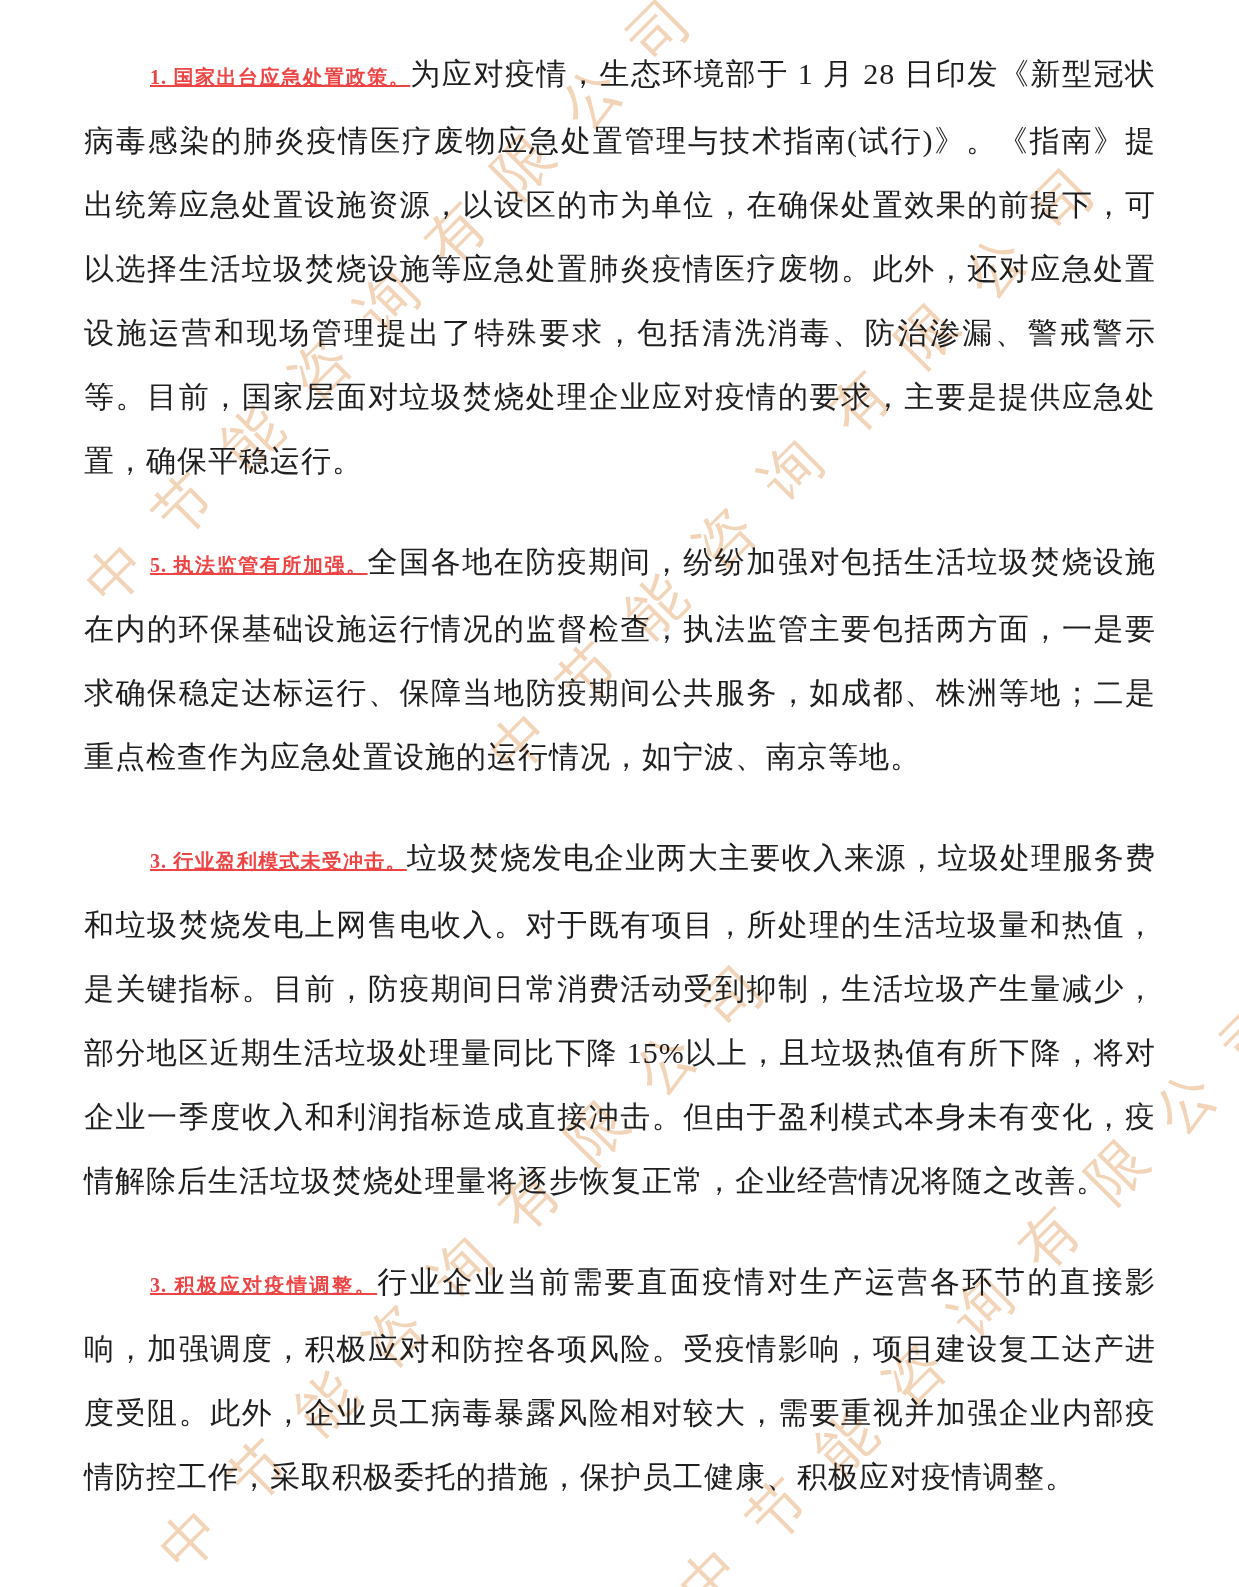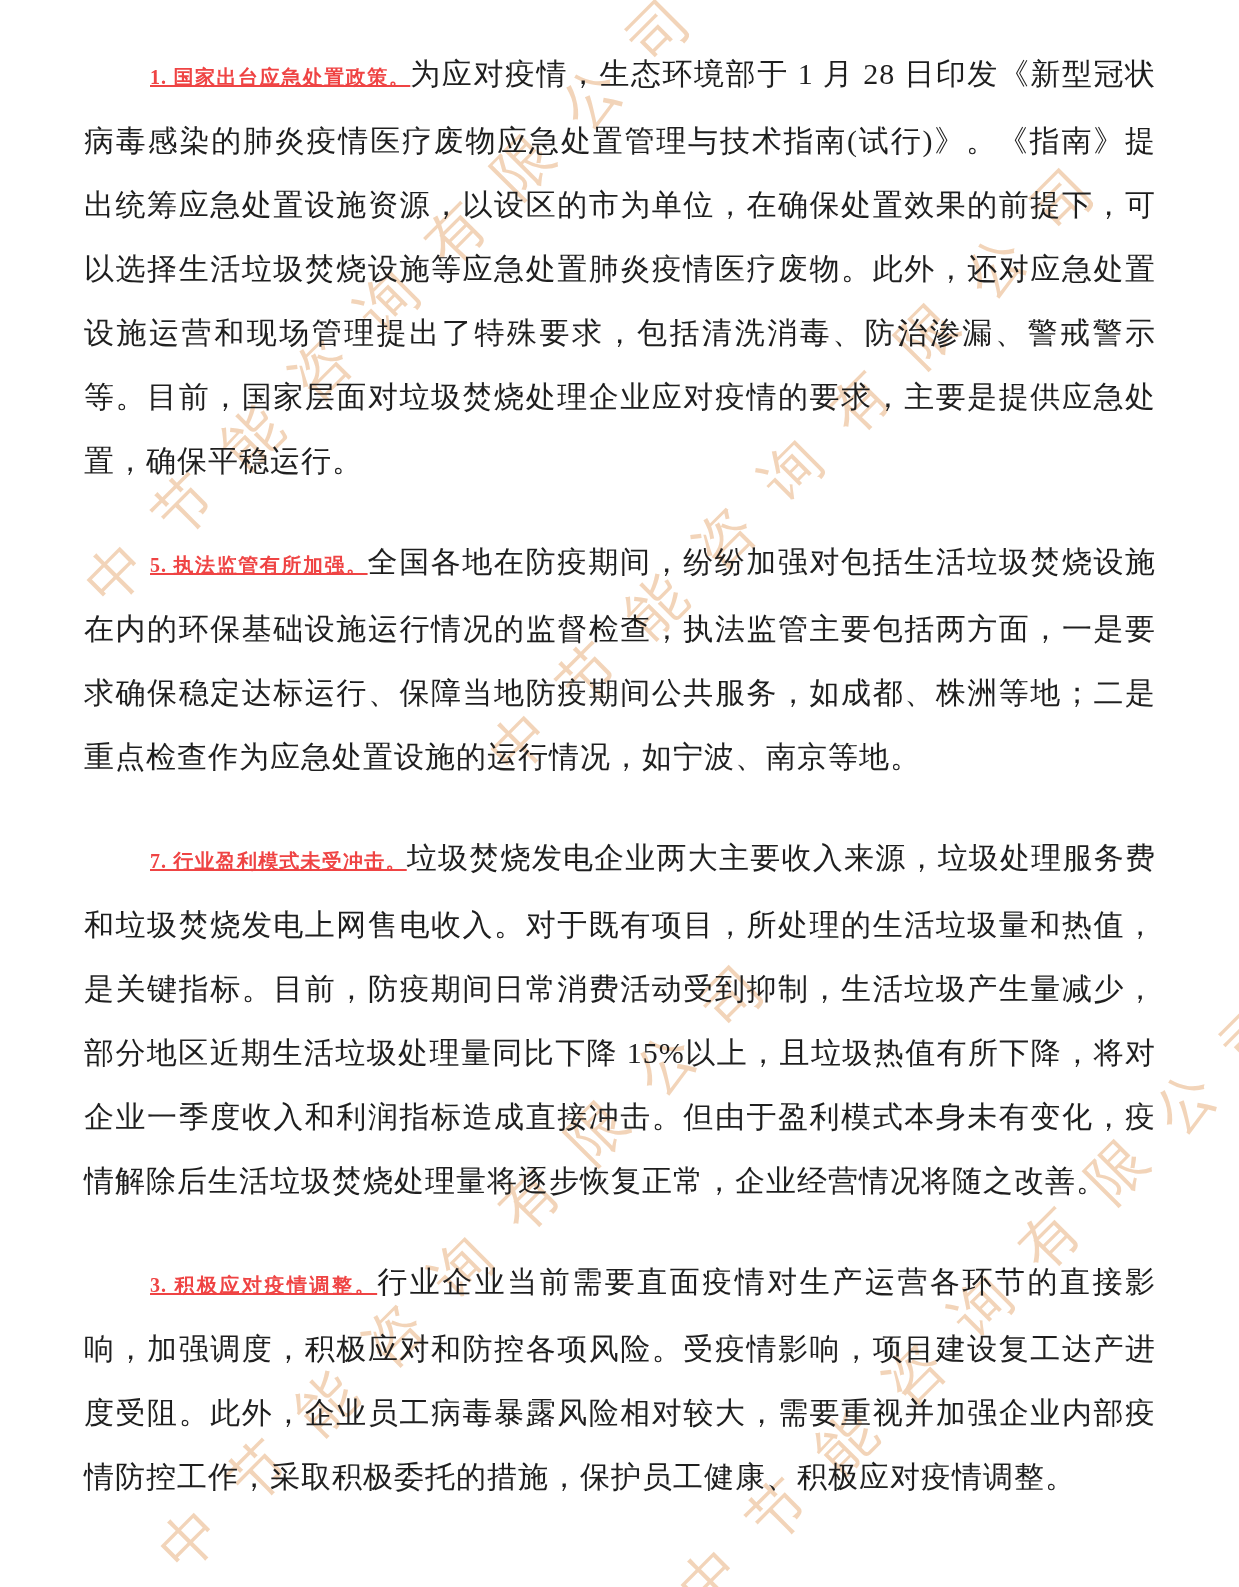--- a/index.html
+++ b/index.html
@@ -76,18 +76,18 @@
     <div class="wm wm2">中节能咨询有限公司</div>
     <div class="wm wm3">中节能咨询有限公司</div>
     <div class="wm wm4">中节能咨询有限公司</div>
   </div>
 
   <div class="content">
     <p class="para"><span class="para-heading">1. 国家出台应急处置政策。</span><span class="para-body">为应对疫情，生态环境部于 1 月 28 日印发《新型冠状病毒感染的肺炎疫情医疗废物应急处置管理与技术指南(试行)》。《指南》提出统筹应急处置设施资源，以设区的市为单位，在确保处置效果的前提下，可以选择生活垃圾焚烧设施等应急处置肺炎疫情医疗废物。此外，还对应急处置设施运营和现场管理提出了特殊要求，包括清洗消毒、防治渗漏、警戒警示等。目前，国家层面对垃圾焚烧处理企业应对疫情的要求，主要是提供应急处置，确保平稳运行。</span></p>
 
     <p class="para"><span class="para-heading">5. 执法监管有所加强。</span><span class="para-body">全国各地在防疫期间，纷纷加强对包括生活垃圾焚烧设施在内的环保基础设施运行情况的监督检查，执法监管主要包括两方面，一是要求确保稳定达标运行、保障当地防疫期间公共服务，如成都、株洲等地；二是重点检查作为应急处置设施的运行情况，如宁波、南京等地。</span></p>
 
-    <p class="para"><span class="para-heading">7. 行业盈利模式未受冲击。</span><span class="para-body">垃圾焚烧发电企业两大主要收入来源，垃圾处理服务费和垃圾焚烧发电上网售电收入。对于既有项目，所处理的生活垃圾量和热值，是关键指标。目前，防疫期间日常消费活动受到抑制，生活垃圾产生量减少，部分地区近期生活垃圾处理量同比下降 15%以上，且垃圾热值有所下降，将对企业一季度收入和利润指标造成直接冲击。但由于盈利模式本身未有变化，疫情解除后生活垃圾焚烧处理量将逐步恢复正常，企业经营情况将随之改善。</span></p>
+    <p class="para"><span class="para-heading">3. 行业盈利模式未受冲击。</span><span class="para-body">垃圾焚烧发电企业两大主要收入来源，垃圾处理服务费和垃圾焚烧发电上网售电收入。对于既有项目，所处理的生活垃圾量和热值，是关键指标。目前，防疫期间日常消费活动受到抑制，生活垃圾产生量减少，部分地区近期生活垃圾处理量同比下降 15%以上，且垃圾热值有所下降，将对企业一季度收入和利润指标造成直接冲击。但由于盈利模式本身未有变化，疫情解除后生活垃圾焚烧处理量将逐步恢复正常，企业经营情况将随之改善。</span></p>
 
     <p class="para"><span class="para-heading">3. 积极应对疫情调整。</span><span class="para-body">行业企业当前需要直面疫情对生产运营各环节的直接影响，加强调度，积极应对和防控各项风险。受疫情影响，项目建设复工达产进度受阻。此外，企业员工病毒暴露风险相对较大，需要重视并加强企业内部疫情防控工作，采取积极委托的措施，保护员工健康、积极应对疫情调整。</span></p>
   </div>
 
 </div>
 
 </body></html>

